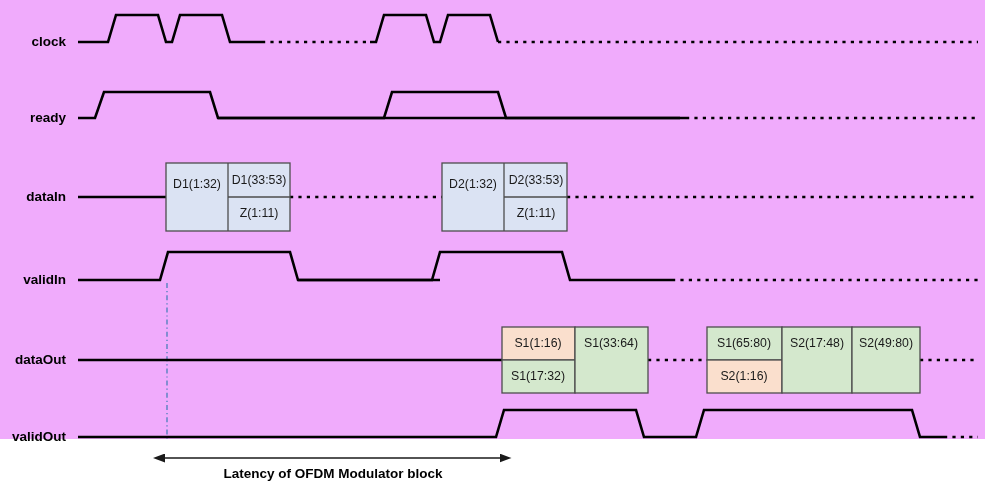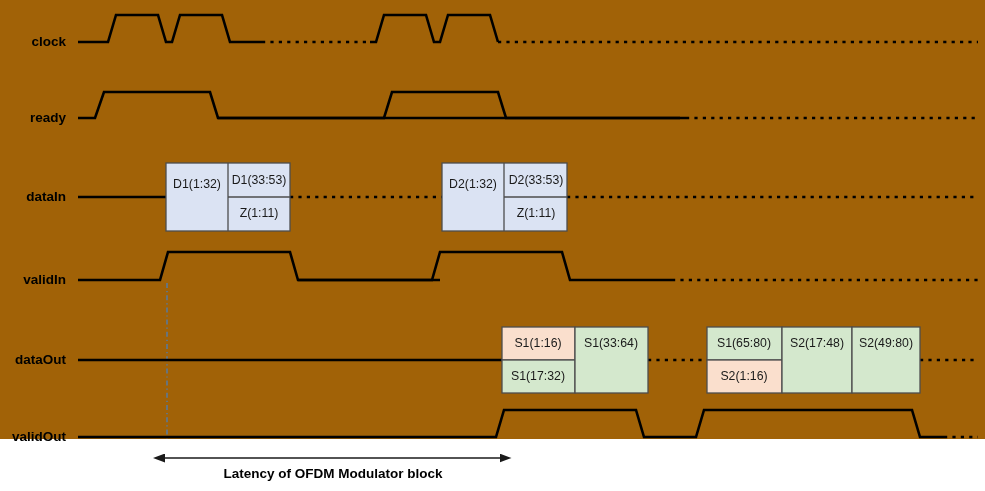--- a/index.html
+++ b/index.html
@@ -10,21 +10,21 @@
   body {
     width: 985px;
     height: 491px;
     font-family: "Liberation Sans", sans-serif;
     overflow: hidden;
   }
   #diagram-root {
     position: relative;
     width: 985px;
     height: 439px;
-    background: #a16207;
+    background: #f0abfc;
   }
   svg#timing-svg {
     position: absolute;
     left: 0;
     top: 0;
     width: 985px;
     height: 491px;
   }
   .sig-label {
     font-family: "Liberation Sans", sans-serif;

